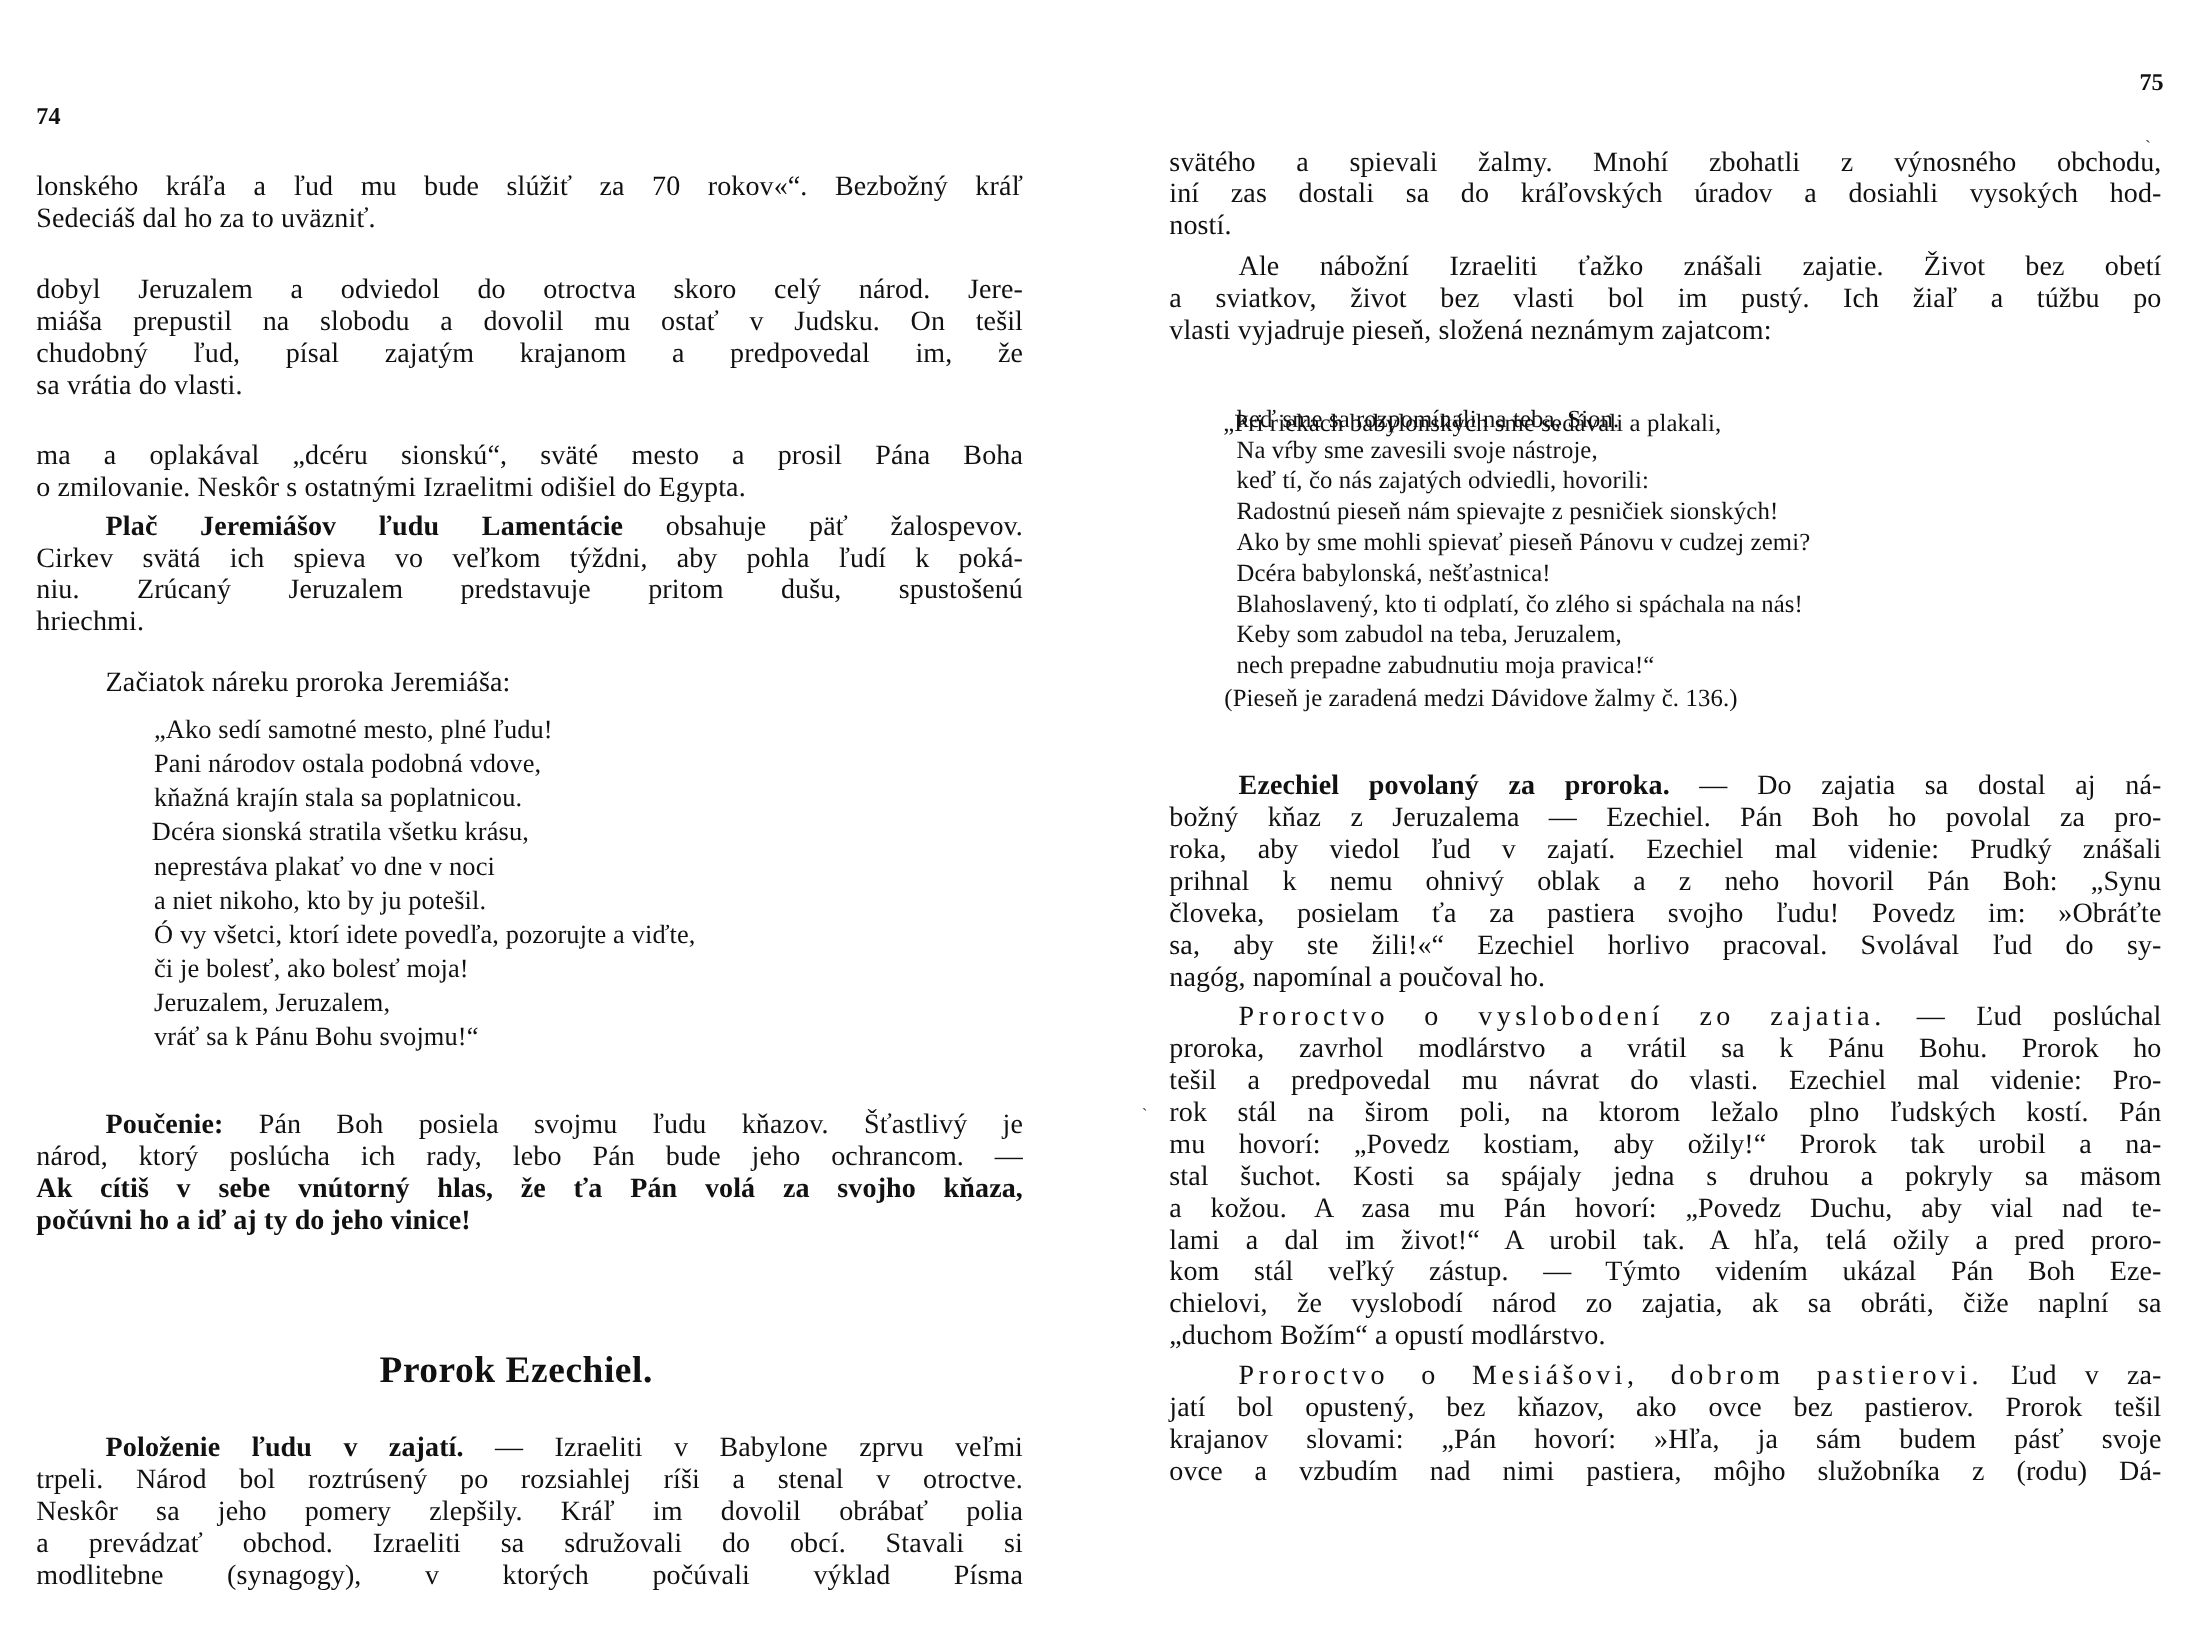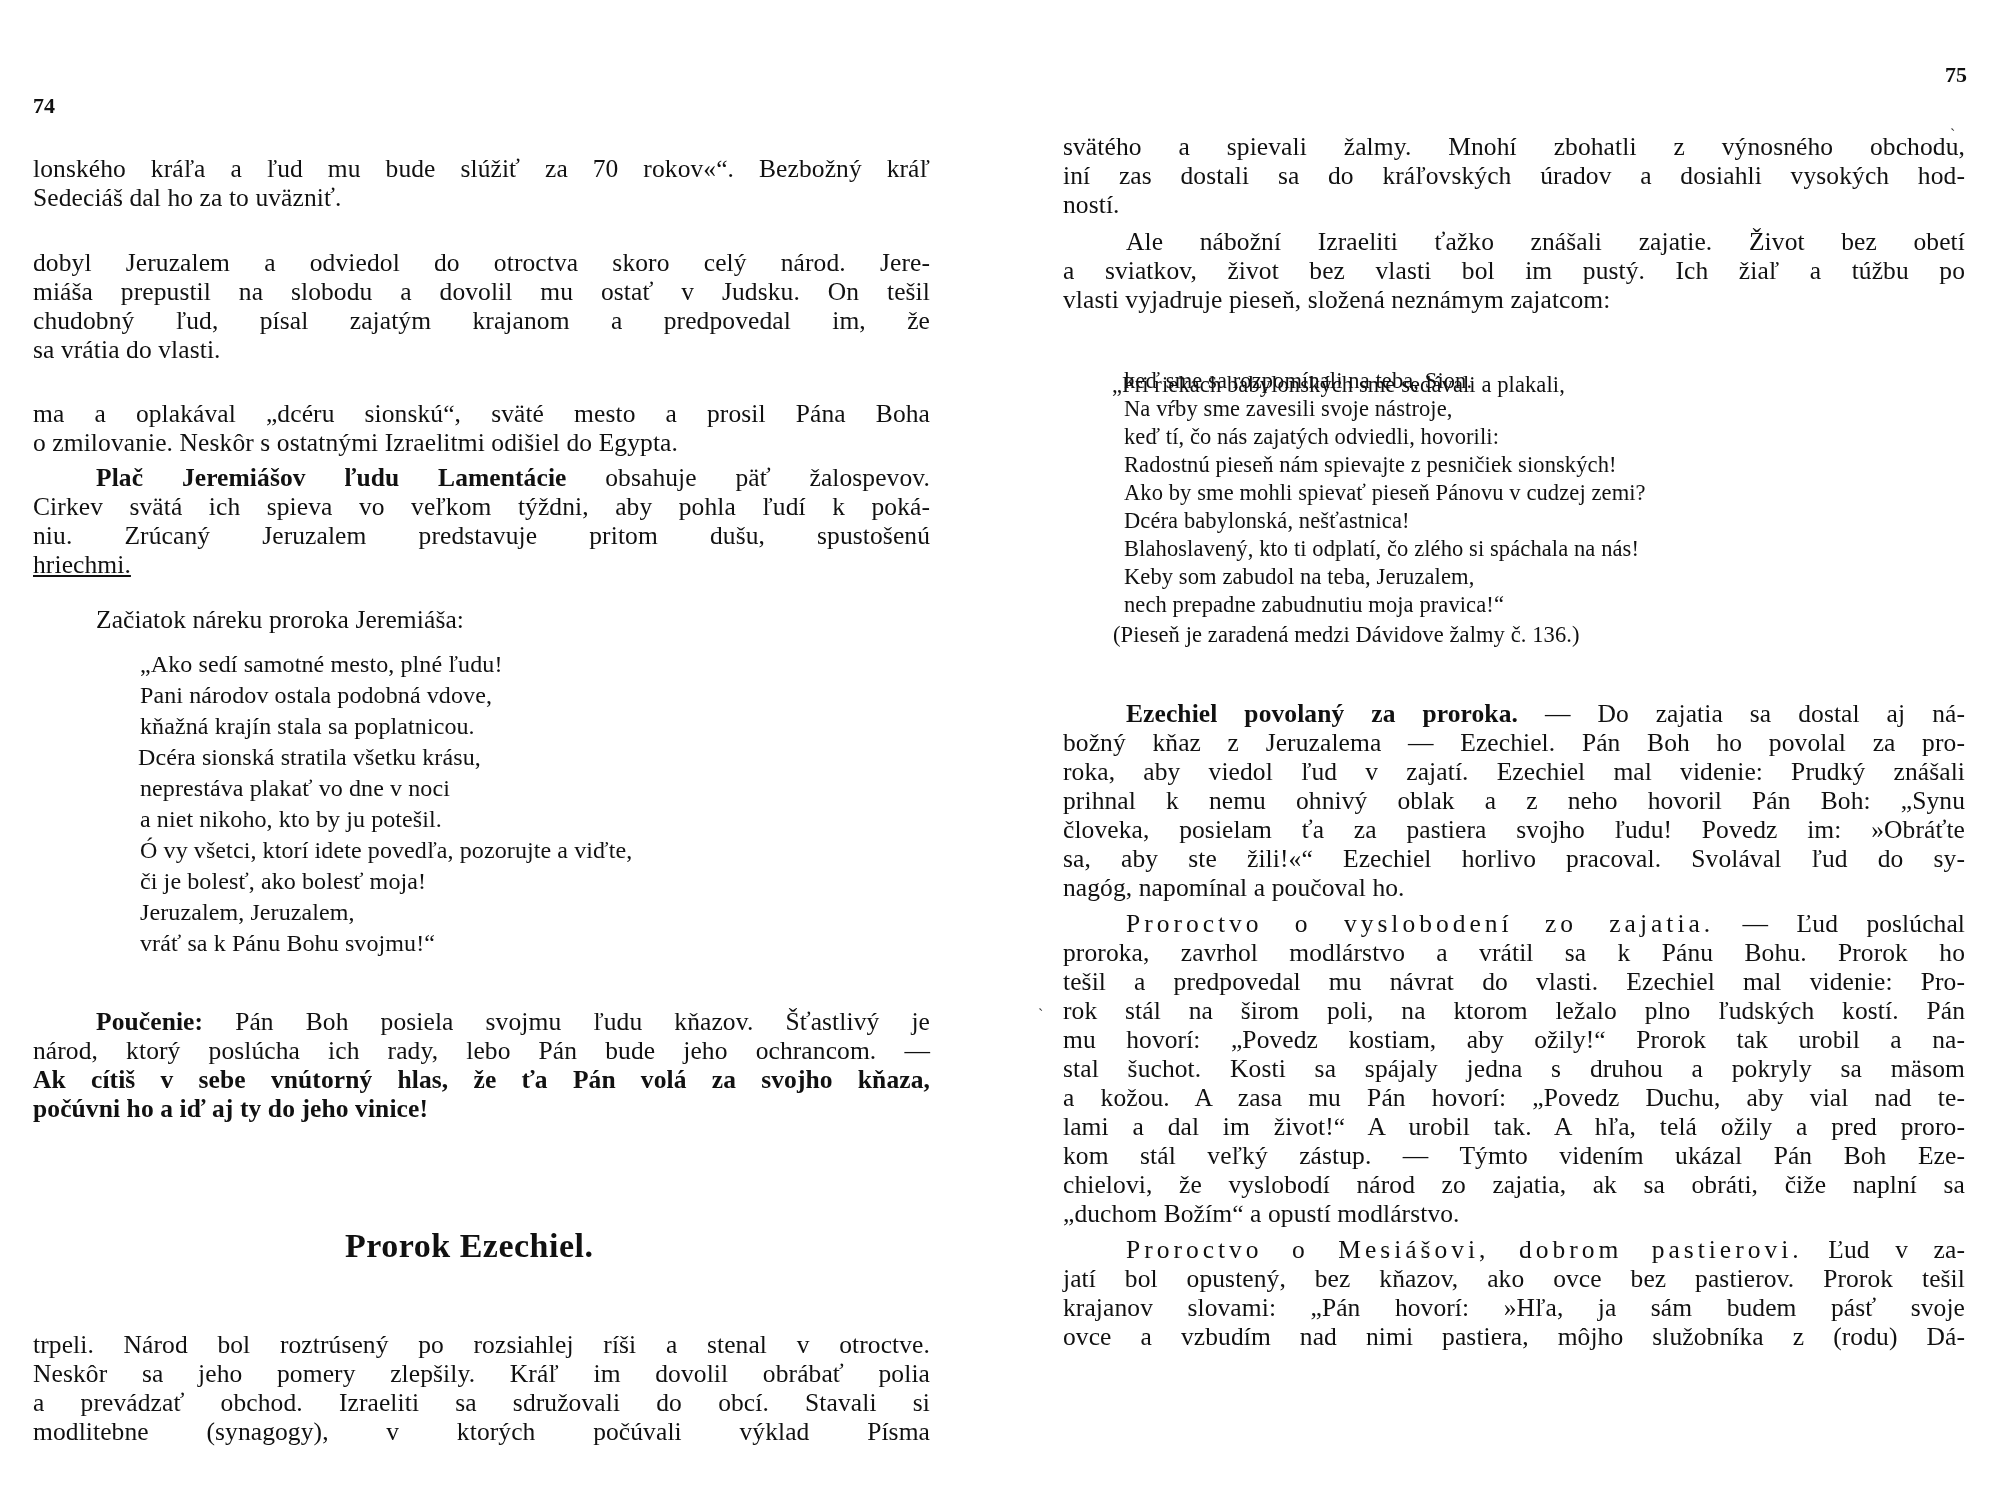--- a/index.html
+++ b/index.html
@@ -34,36 +34,37 @@
     <div class="line" style="left: 33px; top: 184px;"><span>Sedeciáš dal ho za to uväzniť.</span></div>
     <div class="line just" style="left: 33px; top: 249px; width: 897px;"><span>dobyl Jeruzalem a odviedol do otroctva skoro celý národ. Jere-</span></div>
     <div class="line just" style="left: 33px; top: 278px; width: 897px;"><span>miáša prepustil na slobodu a dovolil mu ostať v Judsku. On tešil</span></div>
     <div class="line just" style="left: 33px; top: 307px; width: 897px;"><span>chudobný ľud, písal zajatým krajanom a predpovedal im, že</span></div>
     <div class="line" style="left: 33px; top: 336px;"><span>sa vrátia do vlasti.</span></div>
     <div class="line just" style="left: 33px; top: 400px; width: 897px;"><span>ma a oplakával „dcéru sionskú“, sväté mesto a prosil Pána Boha</span></div>
     <div class="line" style="left: 33px; top: 429px;"><span>o zmilovanie. Neskôr s ostatnými Izraelitmi odišiel do Egypta.</span></div>
     <div class="line just" style="left: 96px; top: 464px; width: 834px;"><span class="b">Plač Jeremiášov</span><span class="b"> ľudu Lamentácie</span><span> obsahuje päť žalospevov.</span></div>
     <div class="line just" style="left: 33px; top: 493px; width: 897px;"><span>Cirkev svätá ich spieva vo veľkom týždni, aby pohla ľudí k poká-</span></div>
     <div class="line just" style="left: 33px; top: 522px; width: 897px;"><span>niu. Zrúcaný Jeruzalem predstavuje pritom dušu, spustošenú</span></div>
-    <div class="line" style="left: 33px; top: 551px; text-decoration: underline;"><span>hriechmi.</span></div>
+    <div class="line" style="left: 33px; top: 551px;"><span>hriechmi.</span></div>
     <div class="line" style="left: 96px; top: 606px;"><span>Začiatok náreku proroka Jeremiáša:</span></div>
     <div class="line poem" style="left: 140px; top: 650px;"><span>„Ako sedí samotné mesto, plné ľudu!</span></div>
     <div class="line poem" style="left: 140px; top: 681px;"><span>Pani národov ostala podobná vdove,</span></div>
     <div class="line poem" style="left: 140px; top: 712px;"><span>kňažná krajín stala sa poplatnicou.</span></div>
     <div class="line poem" style="left: 138px; top: 743px;"><span>Dcéra sionská stratila všetku krásu,</span></div>
     <div class="line poem" style="left: 140px; top: 774px;"><span>neprestáva plakať vo dne v noci</span></div>
     <div class="line poem" style="left: 140px; top: 805px;"><span>a niet nikoho, kto by ju potešil.</span></div>
     <div class="line poem" style="left: 140px; top: 836px;"><span>Ó vy všetci, ktorí idete povedľa, pozorujte a viďte,</span></div>
     <div class="line poem" style="left: 140px; top: 867px;"><span>či je bolesť, ako bolesť moja!</span></div>
     <div class="line poem" style="left: 140px; top: 898px;"><span>Jeruzalem, Jeruzalem,</span></div>
     <div class="line poem" style="left: 140px; top: 929px;"><span>vráť sa k Pánu Bohu svojmu!“</span></div>
     <div class="line just" style="left: 96px; top: 1008px; width: 834px;"><span class="b">Poučenie:</span><span> Pán Boh posiela svojmu ľudu kňazov. Šťastlivý je</span></div>
     <div class="line just" style="left: 33px; top: 1037px; width: 897px;"><span>národ, ktorý poslúcha ich rady, lebo Pán bude jeho ochrancom. —</span></div>
     <div class="line just" style="left: 33px; top: 1066px; width: 897px;"><span class="b">Ak cítiš v sebe vnútorný hlas, že ťa Pán volá za svojho kňaza,</span></div>
     <div class="line" style="left: 33px; top: 1095px;"><span class="b">počúvni ho a iď aj ty do jeho vinice!</span></div>
+    <div class="line just" style="left: 96px; top: 1302px; width: 834px;"><span class="b">Položenie ľudu v zajatí.</span><span> — Izraeliti v Babylone zprvu veľmi</span></div>
     <div class="line just" style="left: 33px; top: 1331px; width: 897px;"><span>trpeli. Národ bol roztrúsený po rozsiahlej ríši a stenal v otroctve.</span></div>
     <div class="line just" style="left: 33px; top: 1360px; width: 897px;"><span>Neskôr sa jeho pomery zlepšily. Kráľ im dovolil obrábať polia</span></div>
     <div class="line just" style="left: 33px; top: 1389px; width: 897px;"><span>a prevádzať obchod. Izraeliti sa sdružovali do obcí. Stavali si</span></div>
     <div class="line just" style="left: 33px; top: 1418px; width: 897px;"><span>modlitebne (synagogy), v ktorých počúvali výklad Písma</span></div>
   </div>
 
 <div class="page page-right" id="rightPage">
   <div class="pgnum" style="left:945px; top:64px;">75</div>
   <div class="speck" style="left:950px; top:113px;">ˎ</div>
   <div class="speck" style="left:38px; top:993px;">ˎ</div>

